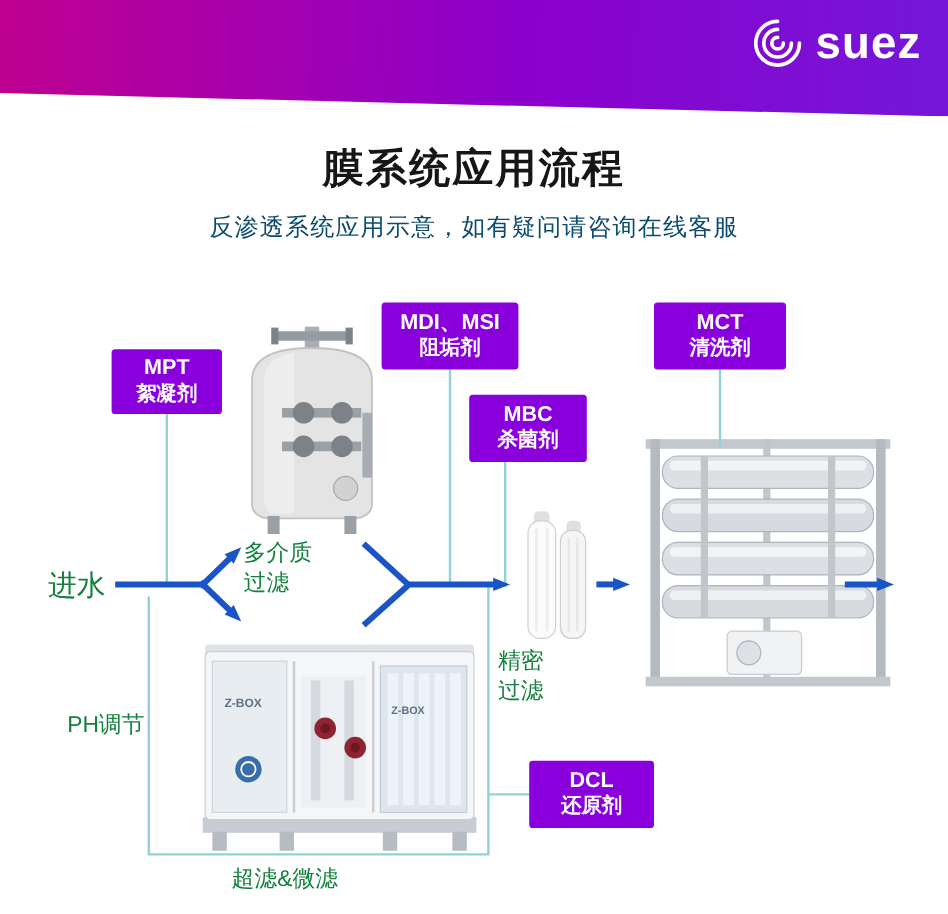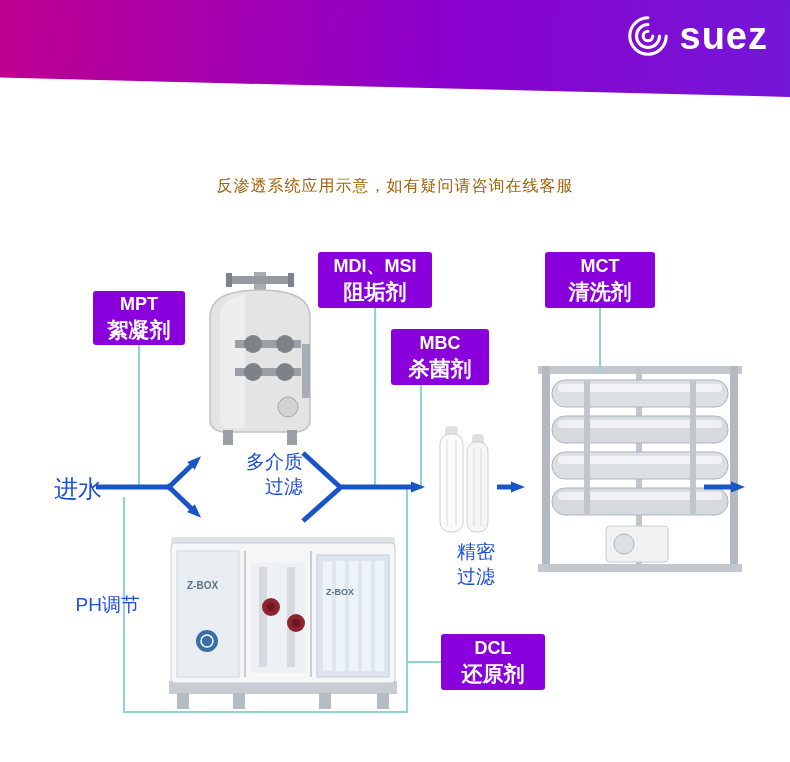--- a/index.html
+++ b/index.html
@@ -9,31 +9,31 @@
   .header{position:absolute;left:0;top:0;width:790px;height:97px;
     background:linear-gradient(93deg,#bf0090 0%,#8c00cc 55%,#7417d8 100%);
     clip-path:polygon(0 0,100% 0,100% 100%,0 80%);}
   .logo{position:absolute;top:13px;right:22px;display:flex;align-items:center;gap:9px;}
   .logo-text{color:#fff;font-size:38px;font-weight:bold;letter-spacing:1px;line-height:1;}
 
   
   .title{position:absolute;left:0;top:118px;width:100%;text-align:center;
     font-size:34px;font-weight:bold;color:#161616;letter-spacing:2px;}
   .subtitle{position:absolute;left:0;top:176px;width:100%;text-align:center;
-    font-size:16px;color:#a16207;letter-spacing:1px;}
+    font-size:20px;color:#0c4a6e;letter-spacing:1px;}
 
   
   .chem-box{position:absolute;z-index:3;background:#8a00dc;color:#fff;border-radius:3px;
     display:flex;flex-direction:column;align-items:center;justify-content:center;
     font-weight:bold;line-height:1.35;text-align:center;}
   .chem-box .l1{font-size:18px;text-align:right;}
-  .chem-box .l2{font-size:21px;}
-
-  
-  .flow-label{position:absolute;z-index:3;color:#1d4ed8;font-size:19px;line-height:1.3;text-align:right;}
+  .chem-box .l2{font-size:17px;font-family:Liberation Mono, monospace;}
+
+  
+  .flow-label{position:absolute;z-index:3;color:#15803d;font-size:19px;line-height:1.3;text-align:left;}
   .flow-label span{display:block;}
 
   .img-block{position:absolute;z-index:1;}
   .connectors{position:absolute;left:0;top:0;z-index:2;pointer-events:none;}
 </style>
 </head>
 <body>
 
 <div class="page">
 
@@ -43,20 +43,21 @@
         <g fill="none" stroke="#ffffff" stroke-width="3.2" stroke-linecap="round">
           <path d="M24,5 A19,19 0 1 0 43,24"></path>
           <path d="M24,12 A12,12 0 1 0 36,24"></path>
           <path d="M24,19 A5,5 0 1 0 29,24"></path>
         </g>
       </svg>
       <span class="logo-text">suez</span>
     </div>
   </div>
 
+  <div class="title">膜系统应用流程</div>
   <div class="subtitle">反渗透系统应用示意，如有疑问请咨询在线客服</div>
 
   <svg class="img-block" style="left:185px;top:272px;" width="150" height="175" viewBox="0 0 150 175">
     <rect x="69" y="0" width="12" height="24" fill="#a7adb2"></rect>
     <rect x="45" y="4" width="60" height="8" rx="2" fill="#959ba0"></rect>
     <rect x="41" y="1" width="6" height="14" fill="#7d8489"></rect>
     <rect x="103" y="1" width="6" height="14" fill="#7d8489"></rect>
     <path d="M25,45 Q25,18 75,18 Q125,18 125,45 L125,148 Q125,158 112,160 L38,160 Q25,158 25,148 Z" fill="#e4e4e4" stroke="#c2c2c2" stroke-width="1.5"></path>
     <path d="M35,45 Q35,26 60,22 L60,156 L40,156 Q35,150 35,145 Z" fill="#efefef" opacity="0.8"></path>
     <rect x="50" y="68" width="66" height="8" fill="#9aa0a5"></rect>
@@ -191,14 +192,15 @@
   </div>
 
   <div class="flow-label" style="left:56px;top:593px;width:84px;">PH调节</div>
 
   <div class="flow-label" style="left:415px;top:540px;width:80px;">
     <span>精密</span>
     <span>过滤</span>
   </div>
 
 
+  <div class="flow-label" style="left:193px;top:721px;width:120px;">超滤&amp;微滤</div>
 
 </div>
 
 </body></html>

